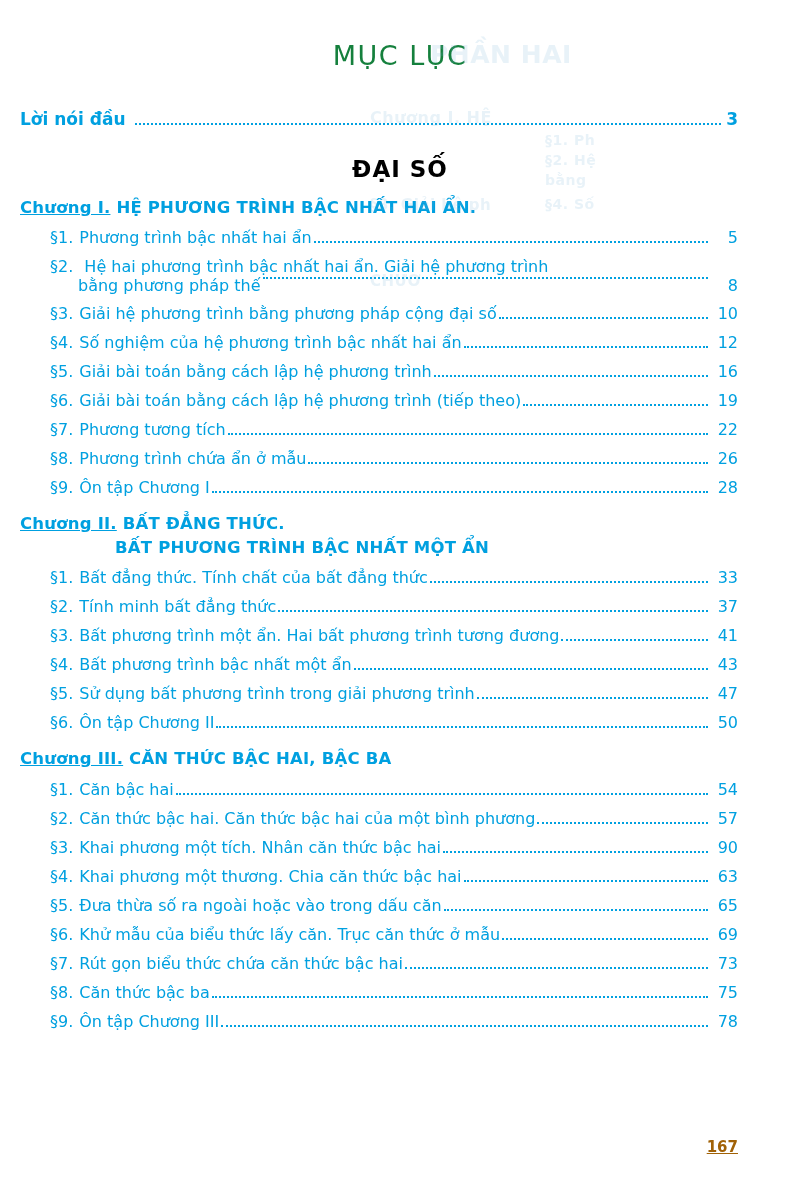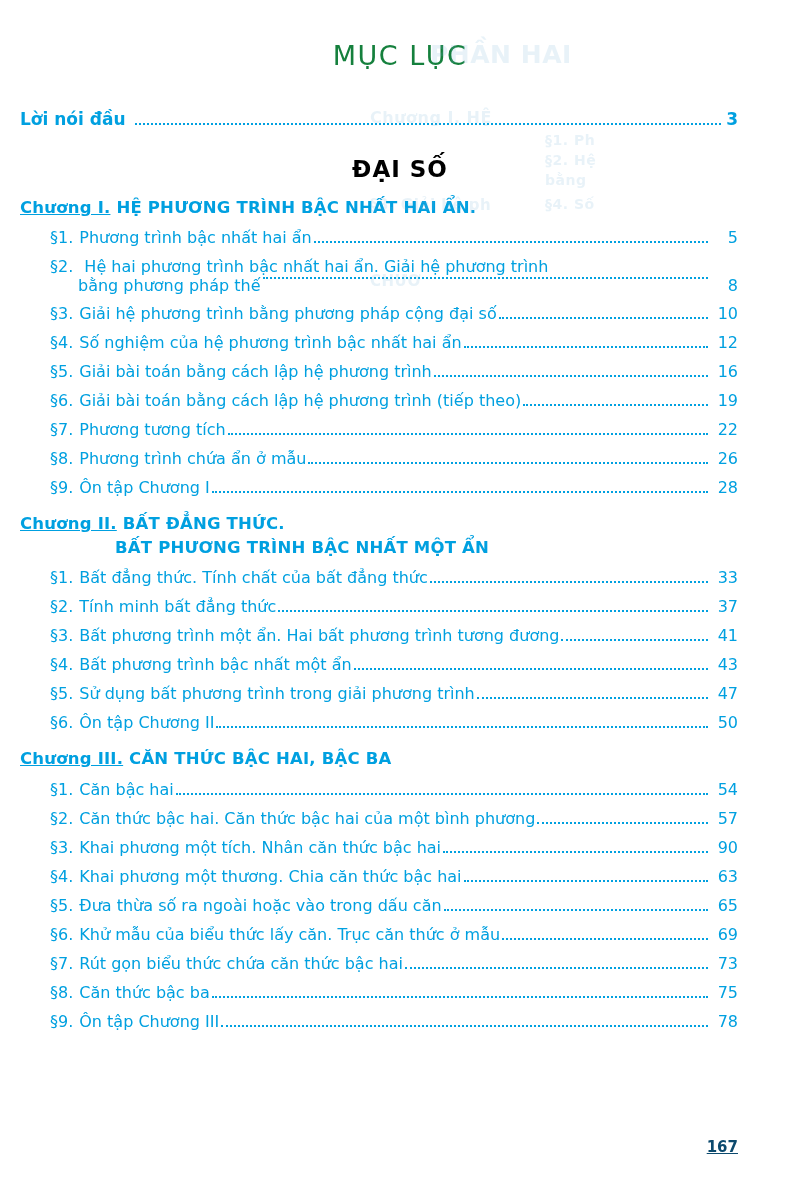--- a/index.html
+++ b/index.html
@@ -131,21 +131,21 @@
     align-items: flex-start;
     padding-left: 28px;
   }
 
   .folio {
     position: absolute;
     right: 62px;
     bottom: 44px;
     font-size: 15px;
     font-weight: bold;
-    color: #0c4a6e;
+    color: #a16207;
     text-decoration: underline;
   }
 </style>
 </head>
 <body>
 
 <div class="page">
 
   <div class="bleed b1">PHẦN HAI</div>
   <div class="bleed b2">Chương I. HỆ</div>

